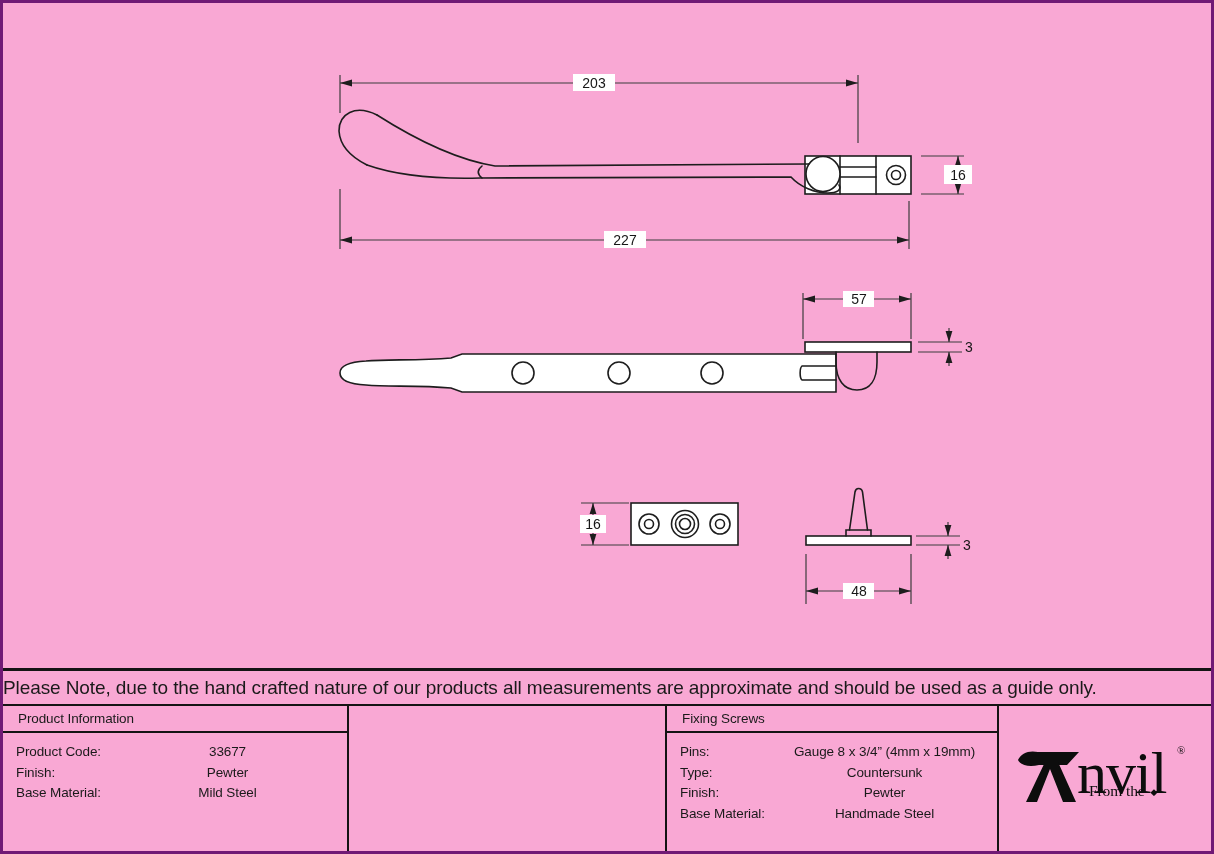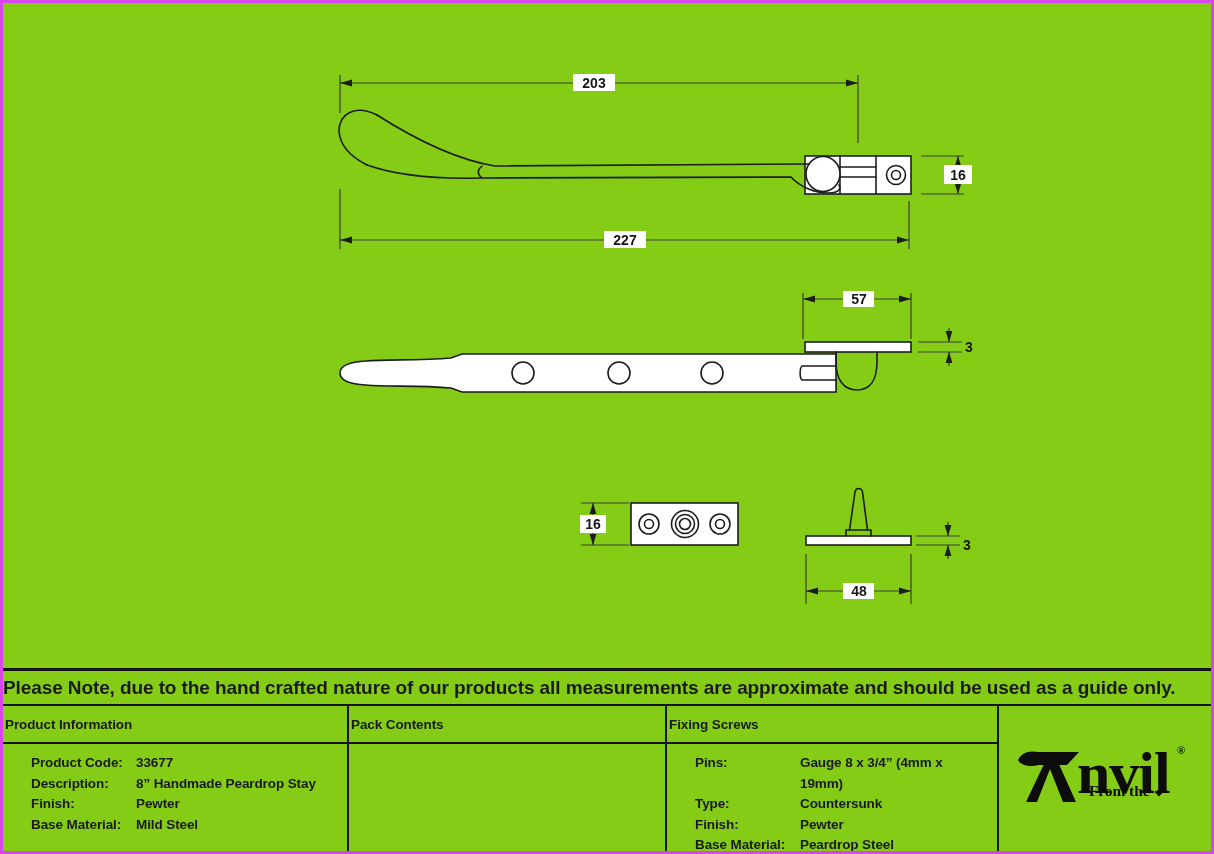--- a/index.html
+++ b/index.html
@@ -1,44 +1,44 @@
 <!DOCTYPE html>
 <html><head>
 <meta charset="utf-8">
 <style>
   html,body{margin:0;padding:0;background:#e8e8e8;}
   .page{
-    position:relative;width:1214px;height:854px;background:#84cc16;
-    border:3px solid #d946ef;box-sizing:border-box;margin:0 auto;
-    font-family:"Liberation Sans",sans-serif;color:#1a1a1a;overflow:hidden;font-weight:bold;
+    position:relative;width:1214px;height:854px;background:#f9a8d4;
+    border:3px solid #701a75;box-sizing:border-box;margin:0 auto;
+    font-family:"Liberation Sans",sans-serif;color:#1a1a1a;overflow:hidden;
   }
   .drawing-svg{position:absolute;left:0;top:0;}
   .drawing-svg text{font-family:"Liberation Sans",sans-serif;font-size:14px;fill:#161616;stroke:none;}
   .note-bar{
     position:absolute;left:0;top:665px;width:100%;height:36px;box-sizing:border-box;
     border-top:3px solid #141414;display:flex;align-items:center;
     padding-left:0;font-size:19px;letter-spacing:-0.1px;
   }
   .bottom-table{
     position:absolute;left:0;top:701px;width:100%;height:147px;box-sizing:border-box;
     border-top:2px solid #141414;display:flex;font-size:13.5px;letter-spacing:-0.1px;
   }
   .t-col{box-sizing:border-box;border-right:2px solid #141414;flex:none;}
   .t-col.c1{width:346px;}
   .t-col.c2{width:318px;}
   .t-col.c3{width:332px;}
   .t-col.logo-cell{width:212px;border-right:none;flex:1;position:relative;}
   .t-header{
-    height:38px;box-sizing:border-box;border-bottom:2px solid #141414;
-    display:flex;align-items:center;padding-left:2px;
-  }
-  .t-body{padding:9px 13px 0 28px;line-height:20.6px;}
+    height:27px;box-sizing:border-box;border-bottom:2px solid #141414;
+    display:flex;align-items:center;padding-left:15px;
+  }
+  .t-body{padding:9px 13px 0 13px;line-height:20.6px;}
   .kv{display:flex;}
   .kv .k{width:105px;flex:none;}
-  .kv .v{flex:1;}
+  .kv .v{flex:1;text-align:center;}
   
   .logo{position:absolute;left:18px;top:40px;width:176px;height:60px;}
   .anvil-glyph{position:absolute;left:0;top:4px;}
   .logo-brand{
     position:absolute;left:60px;top:-1px;font-family:"Liberation Serif",serif;
     font-size:60px;letter-spacing:-1px;color:#0d0d0d;line-height:56px;
   }
   .logo-tagline{
     position:absolute;left:72px;top:4px;font-family:"Liberation Serif",serif;
     font-size:15.5px;color:#0d0d0d;white-space:nowrap;margin-top:32px;
@@ -171,56 +171,51 @@
   <div class="bottom-table">
 
     <div class="t-col c1">
       <div class="t-header">Product Information</div>
       <div class="t-body">
         <div class="kv">
           <span class="k">Product Code:</span>
           <span class="v">33677</span>
         </div>
         <div class="kv">
-          <span class="k">Description:</span>
-          <span class="v">8” Handmade Peardrop Stay</span>
-        </div>
-        <div class="kv">
           <span class="k">Finish:</span>
           <span class="v">Pewter</span>
         </div>
         <div class="kv">
           <span class="k">Base Material:</span>
           <span class="v">Mild Steel</span>
         </div>
       </div>
     </div>
 
     <div class="t-col c2">
-      <div class="t-header">Pack Contents</div>
     </div>
 
     <div class="t-col c3">
       <div class="t-header">Fixing Screws</div>
       <div class="t-body">
         <div class="kv">
           <span class="k">Pins:</span>
           <span class="v">Gauge 8 x 3/4” (4mm x 19mm)</span>
         </div>
         <div class="kv">
           <span class="k">Type:</span>
           <span class="v">Countersunk</span>
         </div>
         <div class="kv">
           <span class="k">Finish:</span>
           <span class="v">Pewter</span>
         </div>
         <div class="kv">
           <span class="k">Base Material:</span>
-          <span class="v">Peardrop Steel</span>
+          <span class="v">Handmade Steel</span>
         </div>
       </div>
     </div>
 
     <div class="t-col logo-cell">
       <div class="logo">
         <svg class="anvil-glyph" width="64" height="54" viewBox="0 0 64 54">
           <path d="M 1 10 C 4 3 12 0 21 2 L 62 2 L 50 15 L 22 15 C 13 17 4 16 1 10 Z" fill="#0d0d0d"></path>
           <path d="M 28 12 L 41 12 L 59 52 L 46 52 L 33 19 L 20 52 L 9 52 Z" fill="#0d0d0d"></path>
         </svg>

